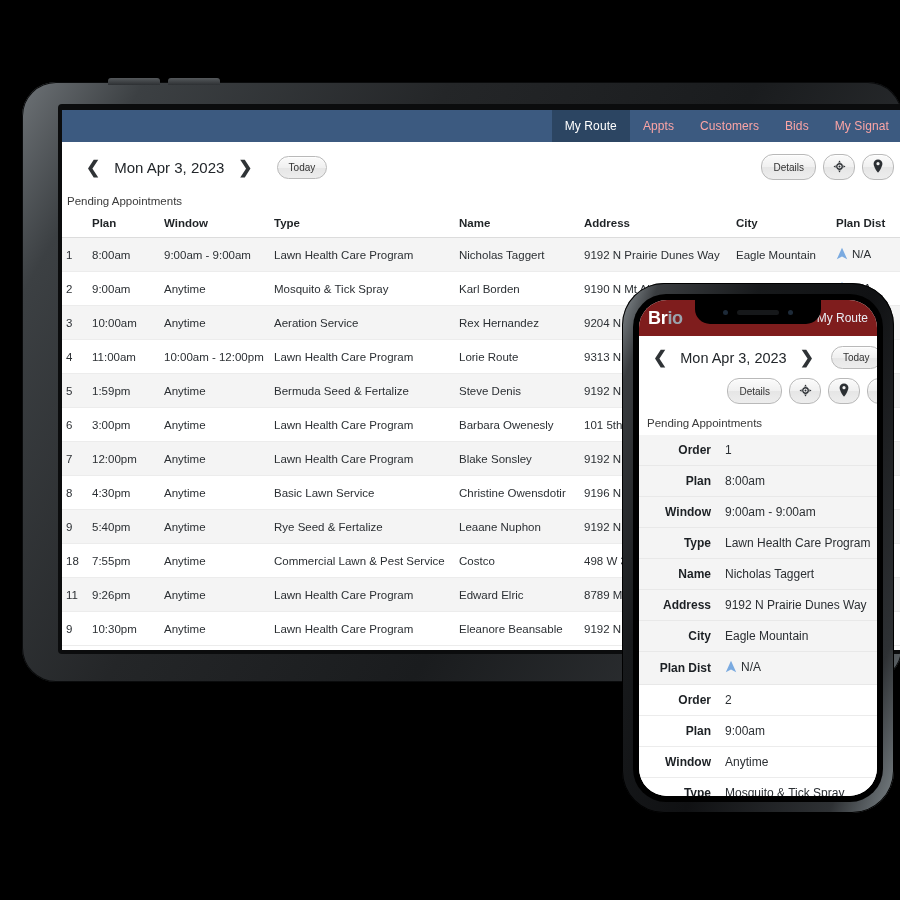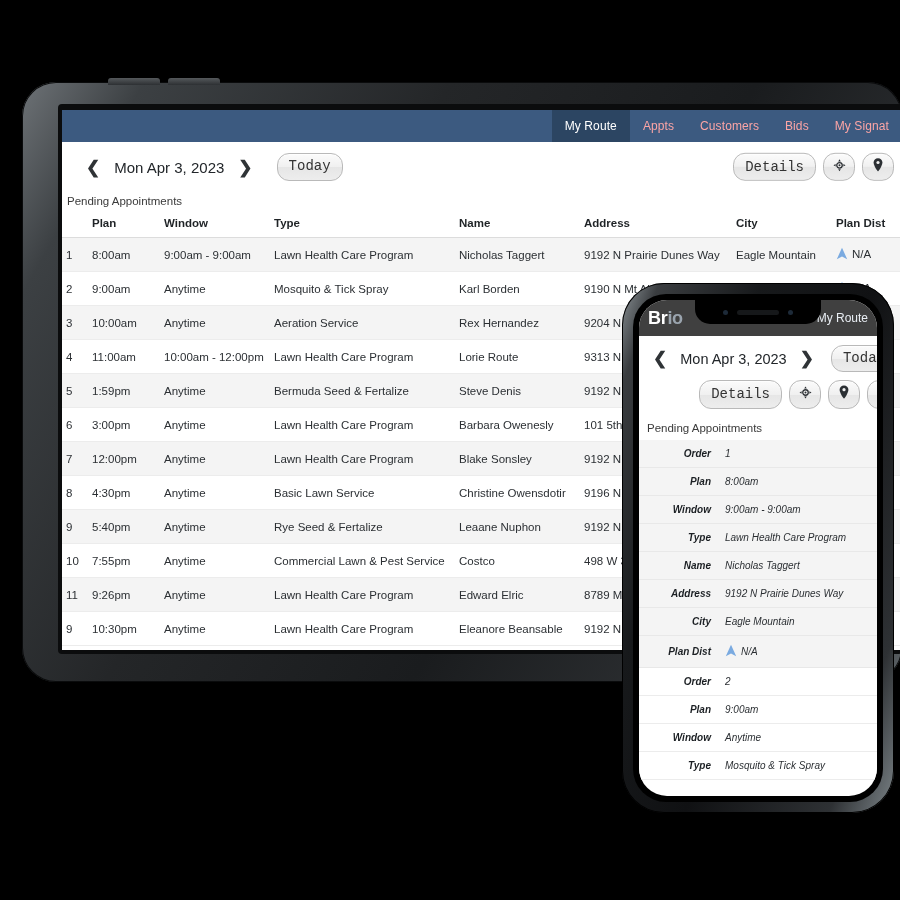--- a/index.html
+++ b/index.html
@@ -101,27 +101,26 @@
     font-size: 15px;
     color: #22262a;
     padding: 0 6px;
     white-space: nowrap;
   }
   .btn {
     background: linear-gradient(180deg,#fbfbfb 0%, #f0f0f0 50%, #e6e6e6 51%, #ededed 100%);
     border: 1px solid #b9b9b9;
     border-radius: 12px;
     color: #333;
-    font-size: 14px;
+    font-size: 10px;
     padding: 5px 11px;
     cursor: pointer;
     line-height: 1.1;
     box-shadow: 0 1px 0 rgba(255,255,255,.7) inset;
     white-space: nowrap;
-    font-family: Liberation Mono, monospace;
   }
   .dbar-right {
     position: absolute;
     right: 8px; top: 50%;
     transform: translateY(-50%);
     display: flex;
     gap: 7px;
   }
   .icobtn {
     width: 32px;
@@ -225,21 +224,21 @@
     background: #16181a;
     border-radius: 3px;
   }
   .camdot {
     width: 5px; height: 5px;
     border-radius: 50%;
     background: #1d2a38;
   }
   .pbar {
     height: 36px;
-    background: #404040;
+    background: #7f1d1d;
     display: flex;
     align-items: center;
     justify-content: space-between;
     padding: 0 9px;
     position: relative;
   }
   .logo {
     font-size: 18px;
     font-weight: bold;
     letter-spacing: -.3px;
@@ -269,23 +268,22 @@
     margin-right: -22px;
   }
   .psection {
     font-size: 11.5px;
     color: #3a3a3a;
     padding: 5px 0 6px 8px;
   }
   table.ptbl {
     width: 100%;
     border-collapse: collapse;
-    font-size: 10px;
+    font-size: 12px;
     table-layout: fixed;
-    font-style: italic;
   }
   table.ptbl td {
     padding: 8px 4px;
     white-space: nowrap;
     overflow: hidden;
   }
   table.ptbl td.k {
     width: 82px;
     text-align: right;
     font-weight: bold;
@@ -480,21 +478,21 @@
               <td class="">Anytime</td>
               <td class="lnk">Rye Seed &amp; Fertalize</td>
               <td class="lnk">Leaane Nuphon</td>
               <td class="">9192 N Prairie Dunes Way</td>
               <td class="">Eagle Mountain</td>
               <td><span class="navarrow"><svg width="12" height="13" viewBox="0 0 12 13" aria-hidden="true">
                     <path d="M6 0.8 L11.2 12.2 L6 9.4 L0.8 12.2 Z" fill="#7aaae0"></path>
                   </svg></span><span>N/A</span></td>
             </tr>
             <tr class="even">
-              <td class="">10</td>
+              <td class="">18</td>
               <td class="">7:55pm</td>
               <td class="">Anytime</td>
               <td class="lnk">Commercial Lawn &amp; Pest Service</td>
               <td class="lnk">Costco</td>
               <td class="">498 W 390 N</td>
               <td class="">Eagle Mountain</td>
               <td><span class="navarrow"><svg width="12" height="13" viewBox="0 0 12 13" aria-hidden="true">
                     <path d="M6 0.8 L11.2 12.2 L6 9.4 L0.8 12.2 Z" fill="#7aaae0"></path>
                   </svg></span><span>N/A</span></td>
             </tr>

